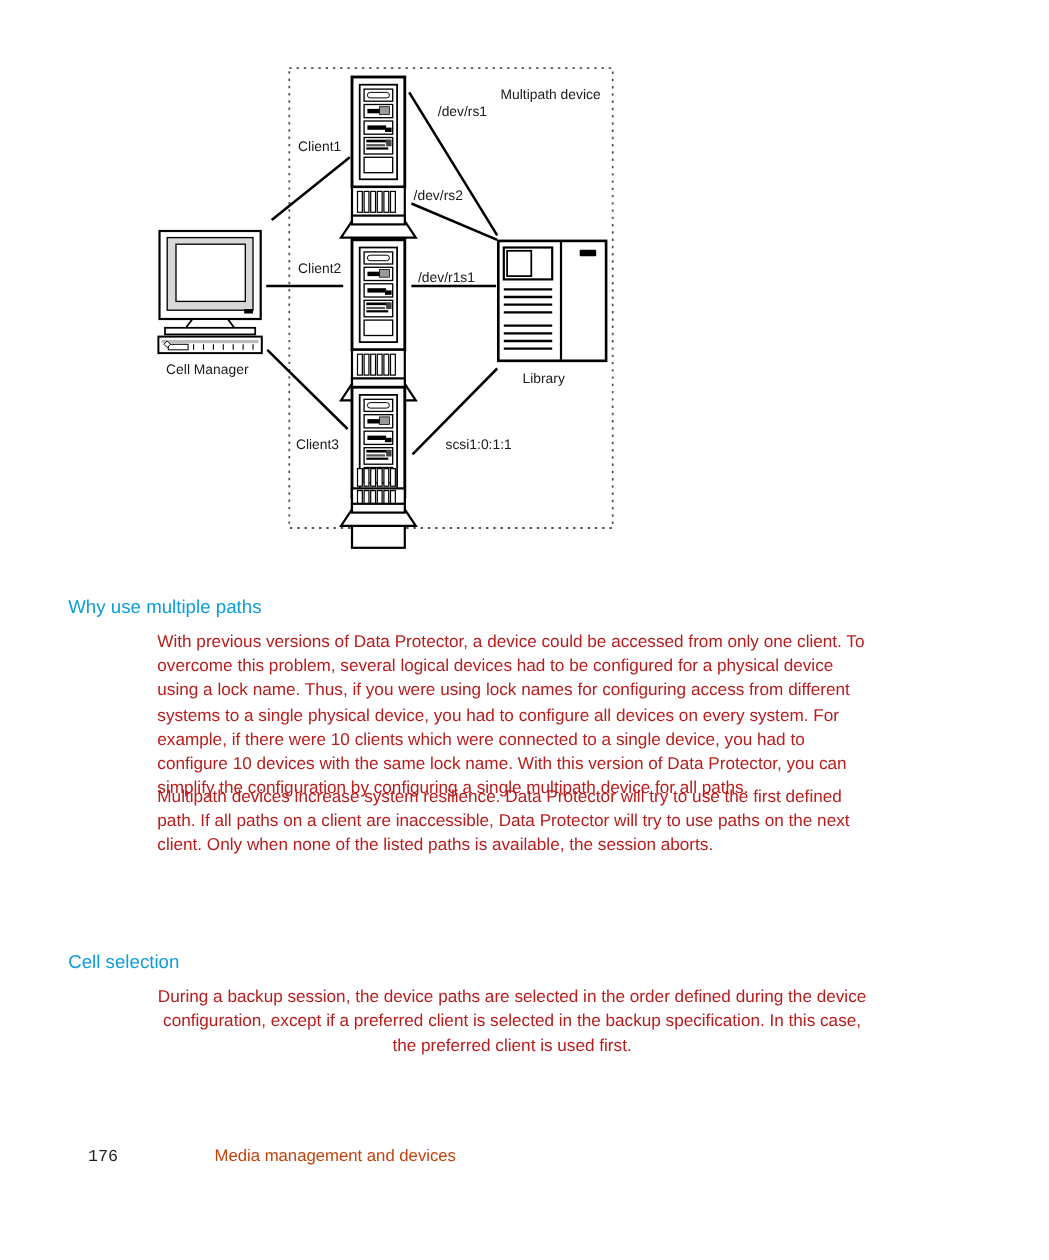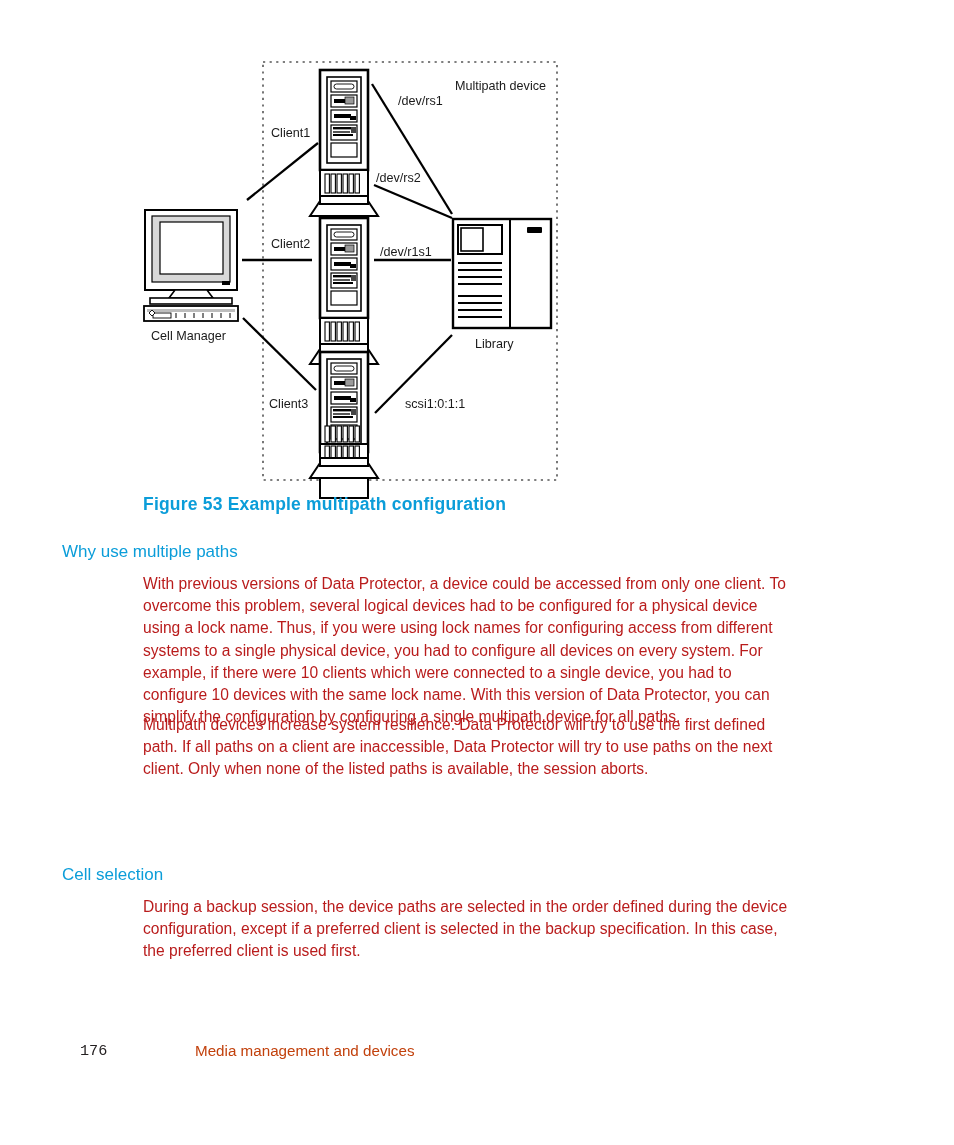--- a/index.html
+++ b/index.html
@@ -57,21 +57,21 @@
     position: absolute;
     left: 143px;
     width: 645px;
     font-size: 15.6px;
     line-height: 22.2px;
     color: #b91c1c;
     text-align: left;
   }
   #para-1 { top: 573px; }
   #para-2 { top: 714px; }
-  #para-3 { top: 896px; }
+  #para-3 { top: 896px; text-align: center; }
 
   
   #footer {
     position: absolute;
     left: 0;
     top: 1042px;
     width: 954px;
     height: 30px;
   }
   #footer-page-number {
@@ -305,21 +305,20 @@
 
     <text class="dlabel" x="151" y="340">Cell Manager</text>
     <text class="dlabel" x="475" y="348">Library</text>
 
     <text class="dlabel" x="398" y="105">/dev/rs1</text>
     <text class="dlabel" x="376" y="182">/dev/rs2</text>
     <text class="dlabel" x="380" y="256">/dev/r1s1</text>
     <text class="dlabel" x="405" y="408">scsi1:0:1:1</text>
   </svg>
 
-  <div class="fig-caption">Figure 53 Example multipath configuration</div>
 </div>
 
 <div class="section-heading" id="heading-why">Why use multiple paths</div>
 
 <div class="body-para" id="para-1">With previous versions of Data Protector, a device could be accessed from only one client. To overcome this problem, several logical devices had to be configured for a physical device using a lock name. Thus, if you were using lock names for configuring access from different systems to a single physical device, you had to configure all devices on every system. For example, if there were 10 clients which were connected to a single device, you had to configure 10 devices with the same lock name. With this version of Data Protector, you can simplify the configuration by configuring a single multipath device for all paths.</div>
 
 <div class="body-para" id="para-2">Multipath devices increase system resilience. Data Protector will try to use the first defined path. If all paths on a client are inaccessible, Data Protector will try to use paths on the next client. Only when none of the listed paths is available, the session aborts.</div>
 
 <div class="section-heading" id="heading-path">Cell selection</div>
 

